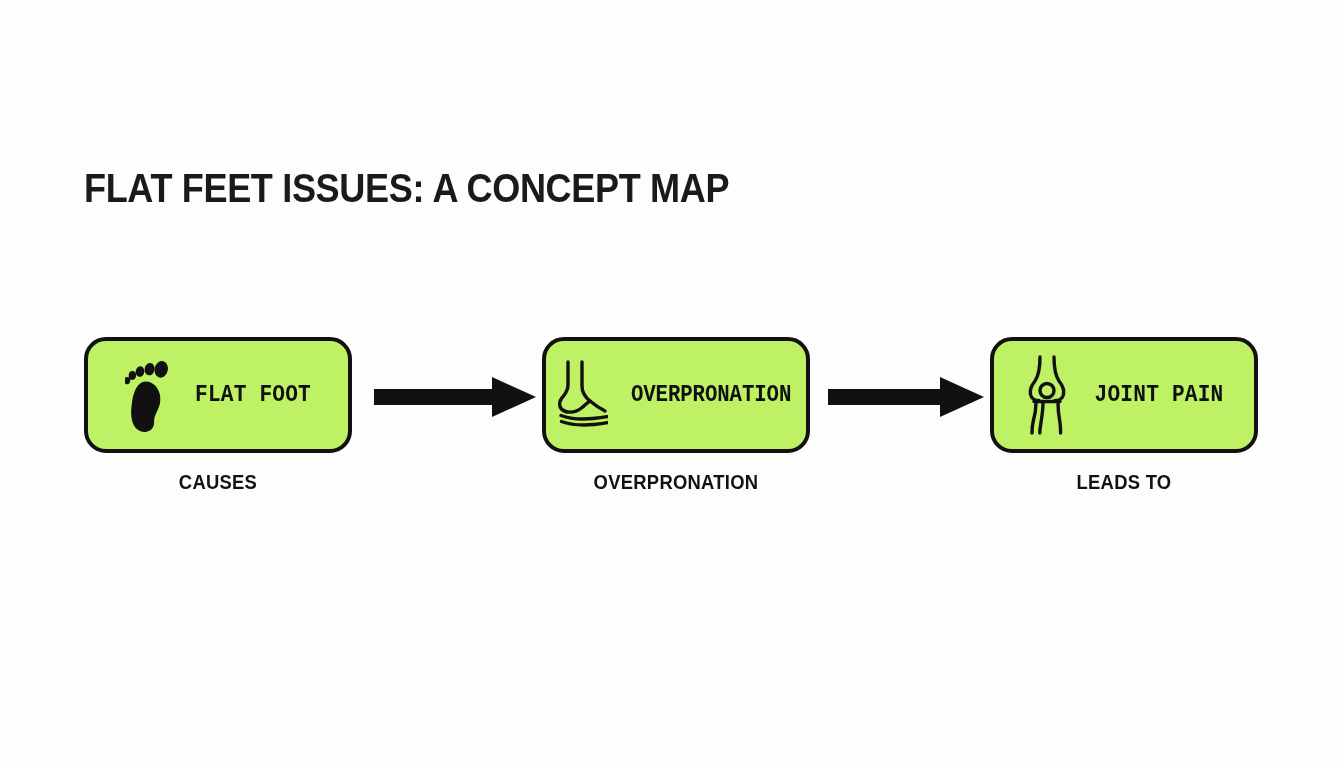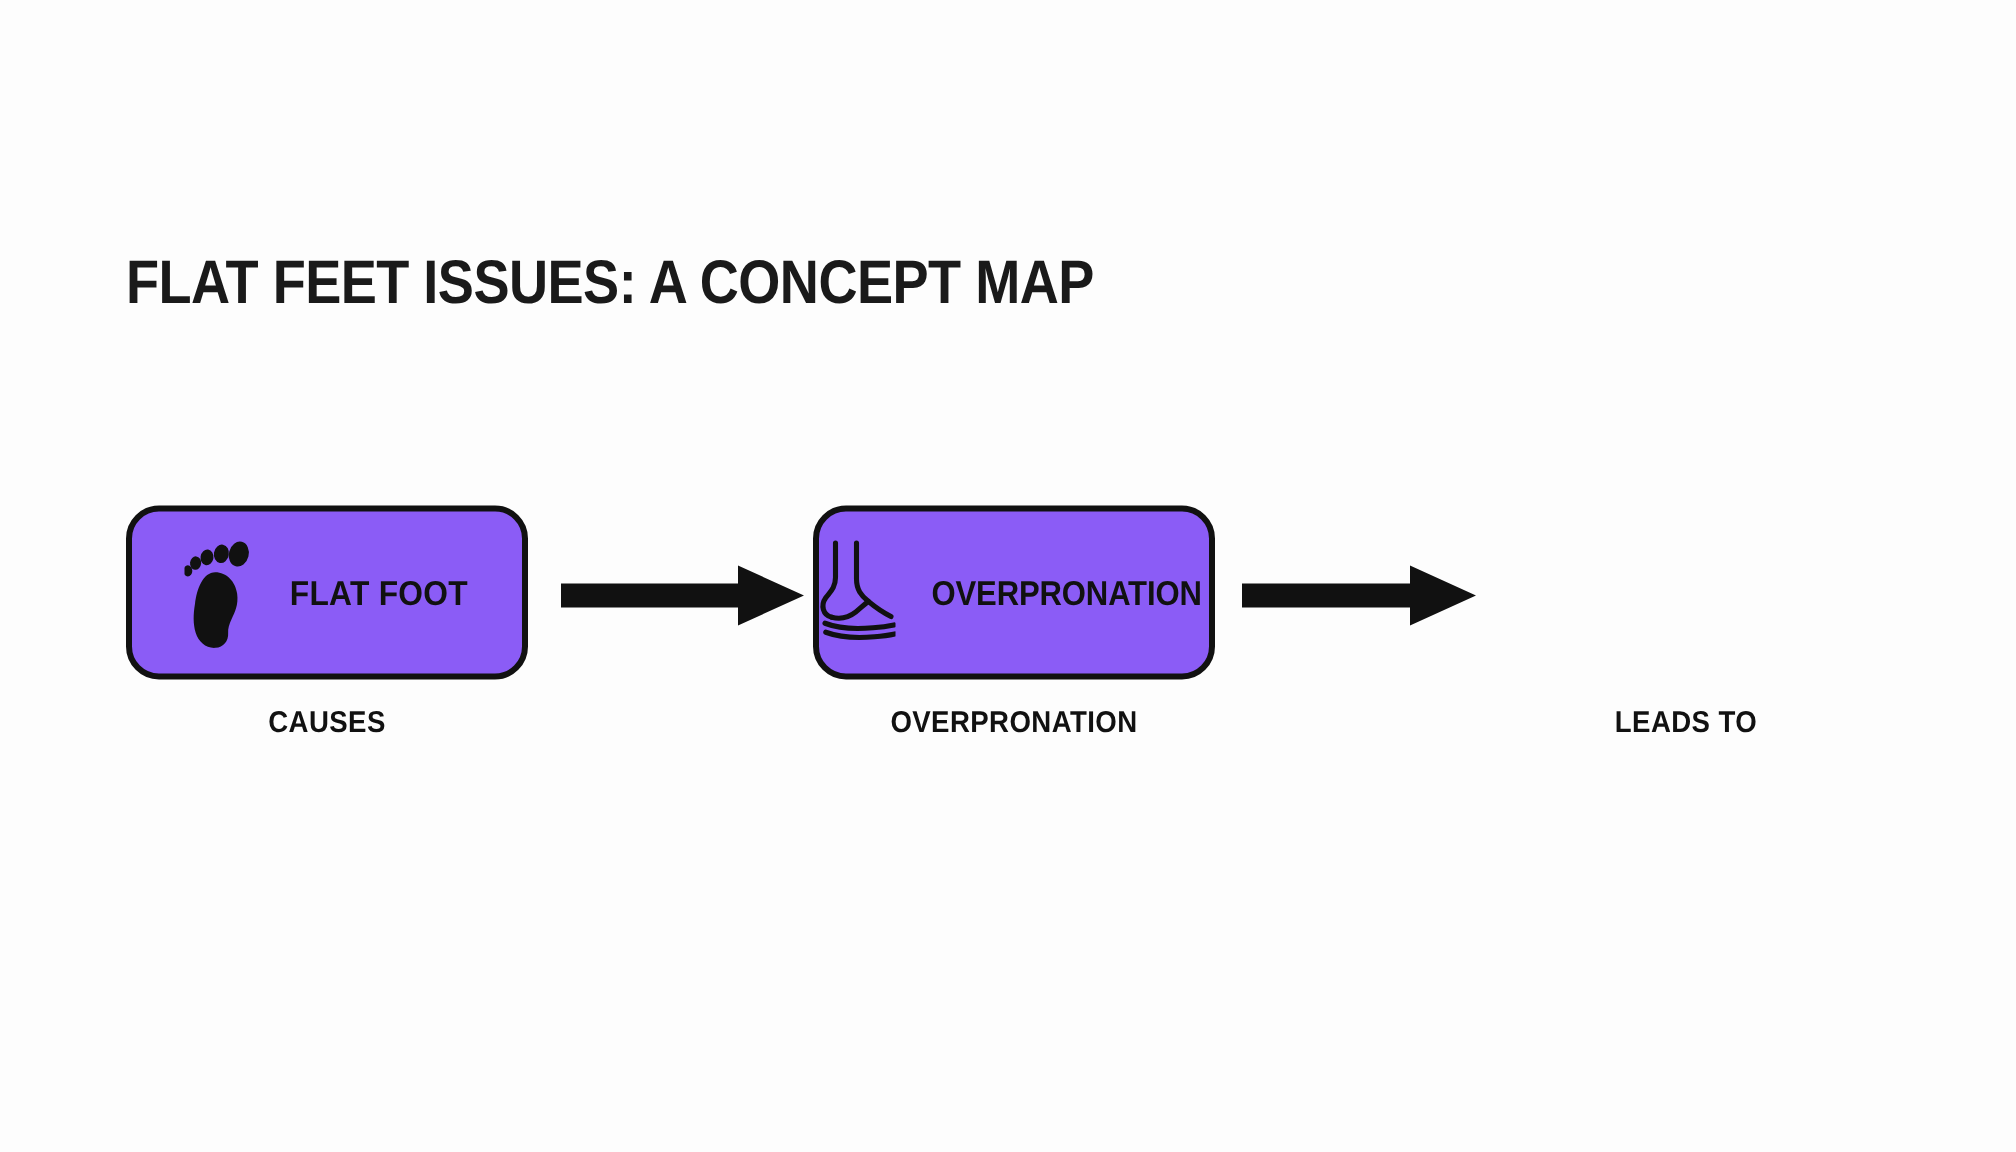--- a/index.html
+++ b/index.html
@@ -44,27 +44,28 @@
     height: 116px;
   }
 
   .node {
     position: absolute;
     top: 0;
     height: 116px;
     box-sizing: border-box;
     border: 4px solid #111111;
     border-radius: 22px;
-    background: #8b5cf6;
+    background: #bef264;
     display: flex;
     align-items: center;
     justify-content: center;
     gap: 14px;
     padding: 0 10px;
     overflow: visible;
+    font-family: Liberation Mono, monospace;
   }
 
   .node-1 { left: 84px;  width: 268px; }
   .node-2 { left: 542px; width: 268px; }
   .node-3 { left: 990px; width: 268px; }
 
   .node-icon {
     flex: 0 0 auto;
     width: 56px;
     height: 84px;
@@ -148,20 +149,36 @@
             <path d="M30 3 L30 27 C30 34 33 38 38 42 C44 47 49 50 53 52"></path>
             <path d="M13.5 52.5 C19 54 25 52.5 29.5 49 C33 46.2 35.5 43.5 38 42"></path>
             <path d="M9 56.5 C18 60 30 60.5 41 59.5 C47 59 52 58.2 55 57.6"></path>
             <path d="M9.5 62.5 C19 66 31 66.5 42 65.5 C48 65 52.8 64.2 55.5 63.6"></path>
           </g>
         </svg>
       </span>
       <span class="node-label">OVERPRONATION</span>
     </div>
 
+    <div class="node node-3">
+      <span class="node-icon">
+        <svg width="48" height="80" viewBox="0 0 48 80" aria-hidden="true">
+          <g fill="none" stroke="#111111" stroke-width="3.4" stroke-linecap="round" stroke-linejoin="round">
+            <path d="M17 2 C17 12 16 20 12 26 C8 31 6.5 35 7.5 39.5 C8.4 43.5 12 45.5 16 45.5"></path>
+            <path d="M31 2 C31 12 32 20 36 26 C40 31 41.5 35 40.5 39.5 C39.6 43.5 36 45.5 32 45.5"></path>
+            <circle cx="24" cy="35.5" r="7"></circle>
+            <path d="M11 46.5 L37 46.5"></path>
+            <path d="M13 47.5 C13 54 12 60 10.5 65 C9.4 69 9 74 9 78"></path>
+            <path d="M35 47.5 C35 54 35.6 60 36.6 65 C37.4 69 37.6 74 37.6 78"></path>
+            <path d="M20 48 C20 56 18.5 64 17.6 70 C17 74 16.8 76.5 16.8 78"></path>
+          </g>
+        </svg>
+      </span>
+      <span class="node-label">JOINT PAIN</span>
+    </div>
 
   </div>
 
   <div class="arrow arrow-1">
     <svg width="162" height="42" viewBox="0 0 162 42" aria-hidden="true">
       <path d="M0 13 L118 13 L118 1 L162 21 L118 41 L118 29 L0 29 Z" fill="#111111"></path>
     </svg>
   </div>
 
   <div class="arrow arrow-2">

